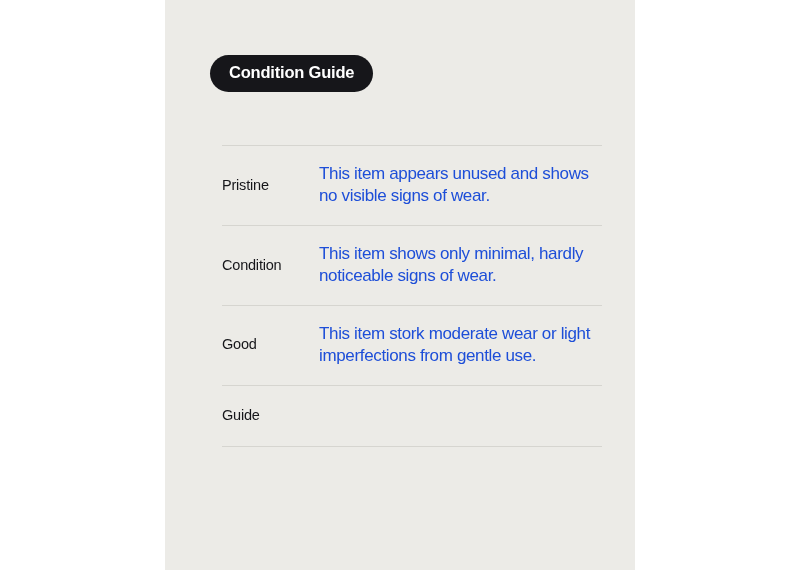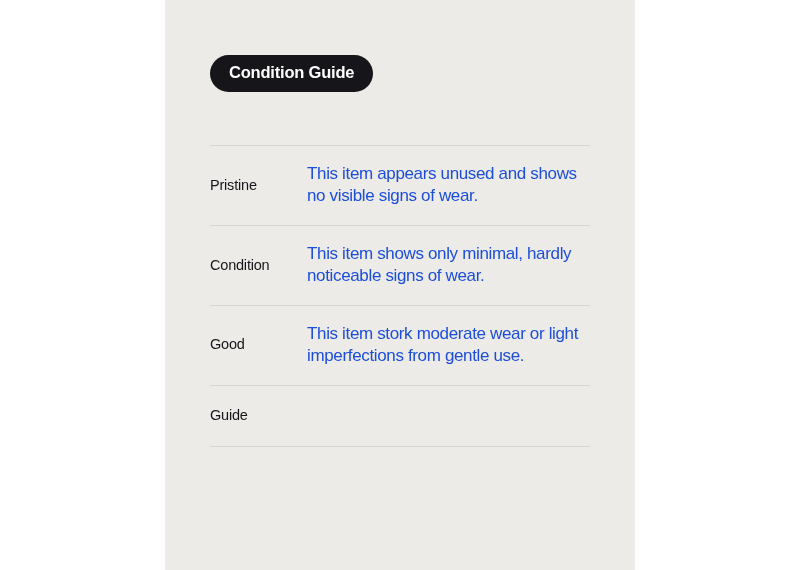--- a/index.html
+++ b/index.html
@@ -66,20 +66,21 @@
   }
   .brand-name {
     font-size: 27px;
     font-weight: bold;
     color: #16161a;
     letter-spacing: -0.8px;
     line-height: 1;
   }
   .table {
     width: 100%;
+    margin-left: 12px;
   }
   .row {
     display: flex;
     align-items: center;
     border-top: 1px solid #d6d5d0;
     padding: 17px 0 17px 0;
     min-height: 62px;
     box-sizing: border-box;
   }
   .row.last-line {

